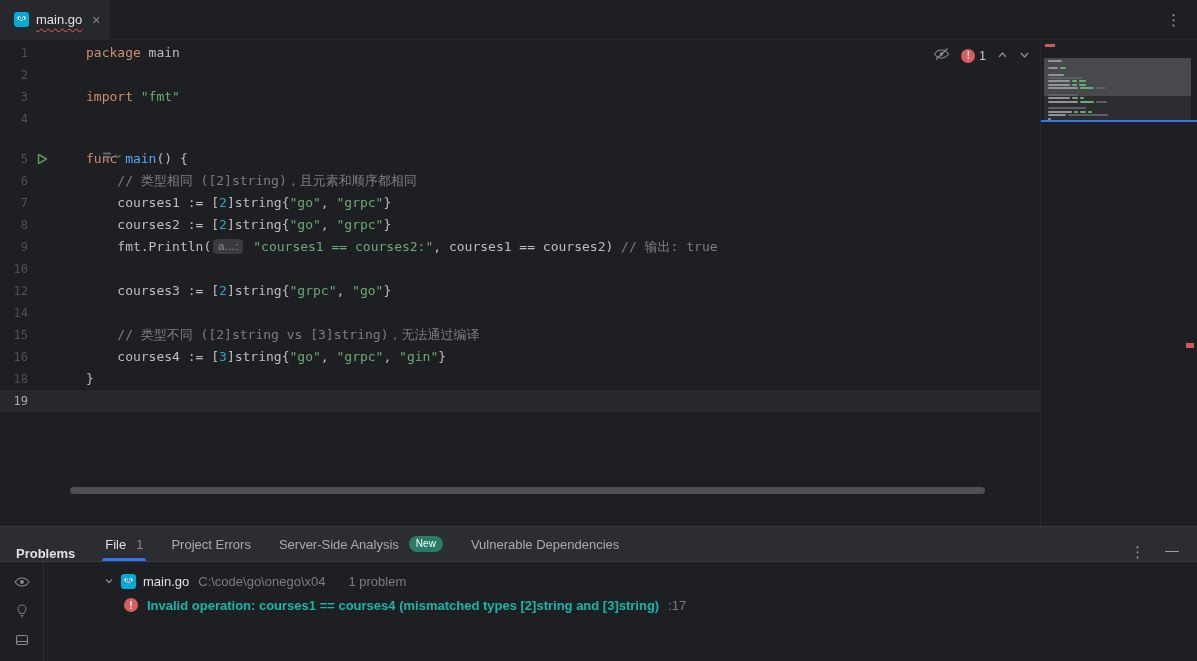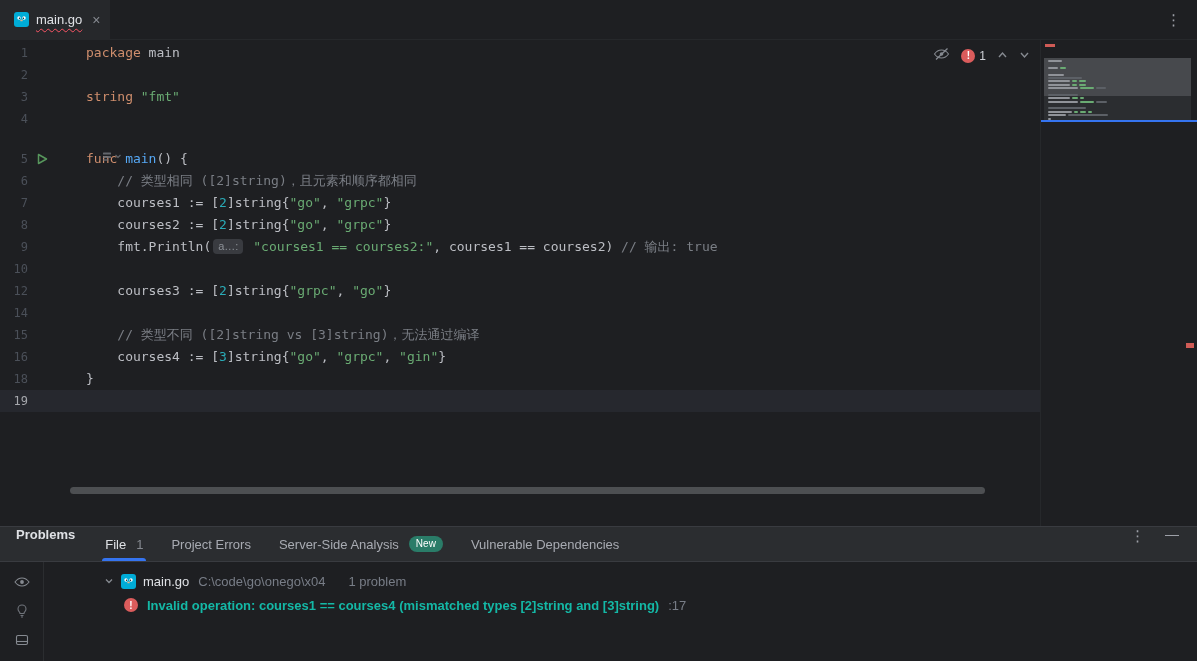--- a/index.html
+++ b/index.html
@@ -75,21 +75,21 @@
   .mb-s { background:#6aab73; }
   .mb-d { background:#5c6066; }
   .mini-caret { position:absolute; top:80px; left:0; width:157px; height:2px; background:#3574f0; }
   .stripe-err { position:absolute; right:3px; top:303px; width:8px; height:5px; background:#cf5b56; }
 
   
   .problems { position:absolute; left:0; top:526px; width:1197px; height:135px;
               border-top:1px solid #393b40; background:#1e1f22;
               display:flex; flex-direction:column; }
   .p-header { height:35px; flex:none; background:#2b2d30; border-bottom:1px solid #393b40;
-              display:flex; align-items:flex-start; padding-left:16px; }
+              display:flex; align-items:flex-end; padding-left:16px; }
   .p-title { font-weight:bold; color:#dfe1e5; }
   .p-tabs { display:flex; gap:28px; margin-left:30px; height:100%; }
   .p-tab { position:relative; display:flex; align-items:center; gap:10px;
            color:#a8abb2; cursor:default; }
   .p-tab.active { color:#dfe1e5; }
   .p-tab.active::after { content:""; position:absolute; left:-3px; right:-3px;
            bottom:0; height:3px; background:#3574f0; border-radius:3px 3px 0 0; }
   .p-count { color:#868a91; }
   .p-badge { background:#2a7c68; color:#fff; font-size:10px; line-height:1;
              padding:3px 7px; border-radius:8px; }
@@ -135,21 +135,21 @@
       <span class="tab-close">×</span>
     </div>
     <span class="bar-kebab">⋮</span>
   </div>
 
   <div class="editor-wrap">
     <div class="editor">
       <div id="code-rows">
           <div class="crow"><span class="gut"><span class="lnum">1</span><span class="gicon"></span></span><span class="codeln"><span class="tk-kw">package</span><span class="tk-def"> main</span></span></div>
           <div class="crow"><span class="gut"><span class="lnum">2</span><span class="gicon"></span></span><span class="codeln"></span></div>
-          <div class="crow"><span class="gut"><span class="lnum">3</span><span class="gicon"></span></span><span class="codeln"><span class="tk-kw">string</span><span class="tk-def"> </span><span class="tk-str">"fmt"</span></span></div>
+          <div class="crow"><span class="gut"><span class="lnum">3</span><span class="gicon"></span></span><span class="codeln"><span class="tk-kw">import</span><span class="tk-def"> </span><span class="tk-str">"fmt"</span></span></div>
           <div class="crow"><span class="gut"><span class="lnum">4</span><span class="gicon"></span></span><span class="codeln"></span></div>
           <div class="crow inlayrow"><span class="gut"><span class="lnum"></span><span class="gicon"></span></span><span class="codeln">
   <span class="inlay-ic"><svg width="10" height="10" viewBox="0 0 10 10">
                   <rect x="1" y="1.5" width="8" height="2" rx="0.5" fill="#6f737a"></rect>
                   <rect x="1" y="5" width="8" height="2" rx="0.5" fill="#6f737a"></rect>
                   <rect x="1" y="8.3" width="5" height="1.4" fill="#6f737a"></rect>
                 </svg><svg width="8" height="8" viewBox="0 0 8 8">
                   <polyline points="1.5,3 4,5.5 6.5,3" fill="none" stroke="#6f737a" stroke-width="1.2"></polyline>
                 </svg></span>
 </span></div>

